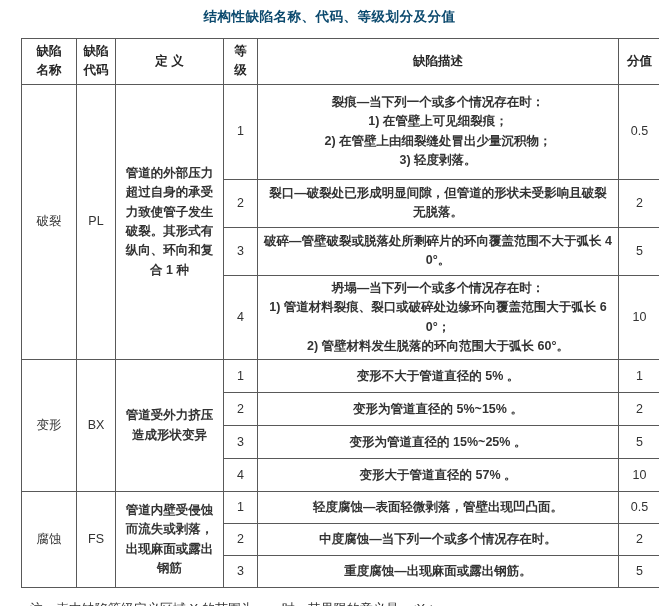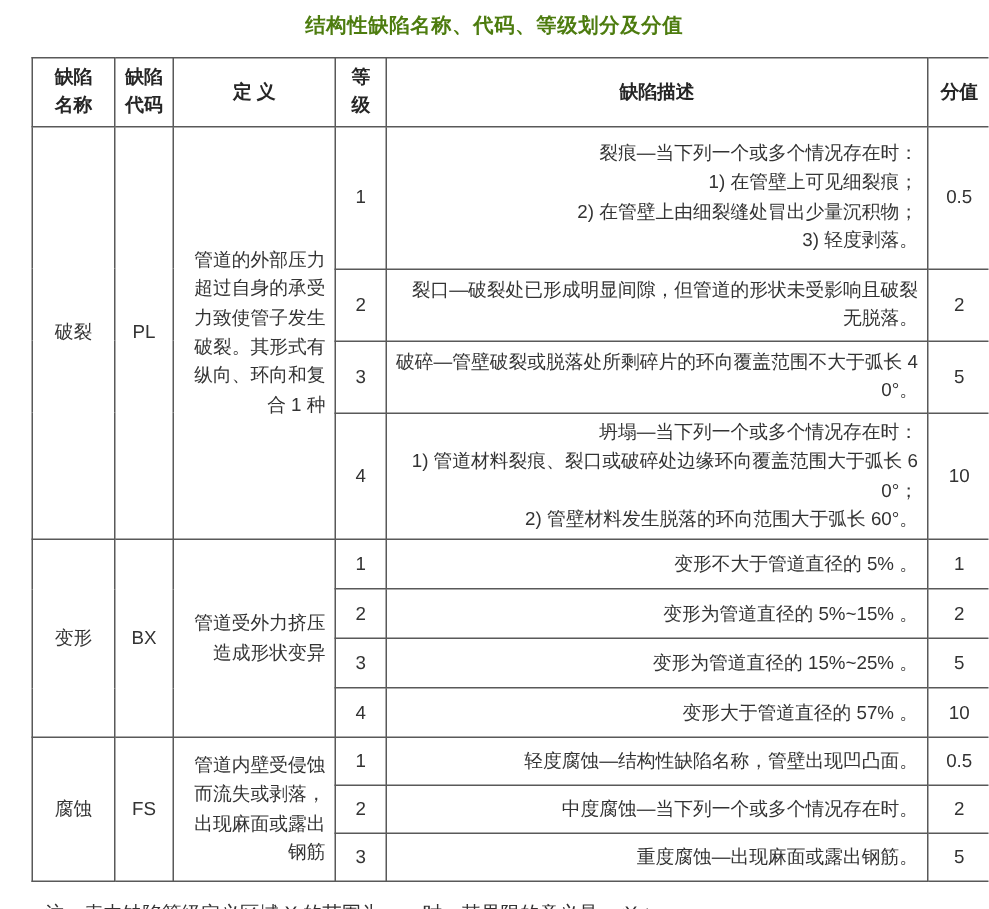--- a/index.html
+++ b/index.html
@@ -13,21 +13,21 @@
     width: 659px;
     min-height: 606px;
     background: #ffffff;
     box-sizing: border-box;
     padding-top: 8px;
   }
   .doc-title {
     text-align: center;
     font-size: 13.5px;
     font-weight: bold;
-    color: #4d7c0f;
+    color: #0c4a6e;
     margin-bottom: 12px;
     letter-spacing: 0.5px;
   }
   table.defect-table {
     border-collapse: collapse;
     margin-left: 21px;
     width: 639px;
     table-layout: fixed;
     border: 1.5px solid #595959;
   }
@@ -41,21 +41,21 @@
     box-sizing: border-box;
     word-break: break-all;
   }
   table.defect-table th {
     font-weight: bold;
     text-align: center;
     white-space: pre-line;
     color: #262626;
   }
   td.c-center { text-align: center; }
-  td.c-left   { text-align: right; }
+  td.c-left   { text-align: center; font-weight: bold; }
   td.pre      { white-space: pre-line; }
   tr.h-header { height: 44px; }
   tr.h-pl0 { height: 95px; }
   tr.h-pl1 { height: 48px; }
   tr.h-pl2 { height: 48px; }
   tr.h-pl3 { height: 74px; }
   tr.h-bx  { height: 33px; }
   tr.h-fs  { height: 32px; }
   .note {
     font-size: 13px;
@@ -144,21 +144,21 @@
       <td class="c-center">4</td>
       <td class="c-left pre">变形大于管道直径的 57% 。</td>
       <td class="c-center">10</td>
     </tr>
 
     <tr class="h-fs">
       <td class="c-center" rowspan="3">腐蚀</td>
       <td class="c-center" rowspan="3">FS</td>
       <td class="c-left" rowspan="3">管道内壁受侵蚀而流失或剥落，出现麻面或露出钢筋</td>
       <td class="c-center">1</td>
-      <td class="c-left pre">轻度腐蚀—结构性缺陷名称，管壁出现凹凸面。</td>
+      <td class="c-left pre">轻度腐蚀—表面轻微剥落，管壁出现凹凸面。</td>
       <td class="c-center">0.5</td>
     </tr>
     <tr class="h-fs">
       <td class="c-center">2</td>
       <td class="c-left pre">中度腐蚀—当下列一个或多个情况存在时。</td>
       <td class="c-center">2</td>
     </tr>
     <tr class="h-fs">
       <td class="c-center">3</td>
       <td class="c-left pre">重度腐蚀—出现麻面或露出钢筋。</td>

